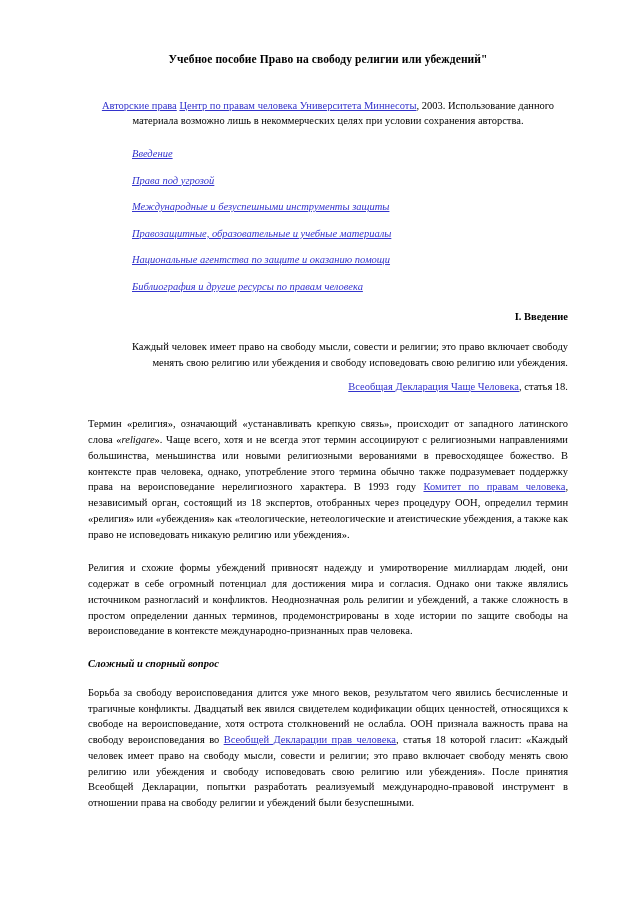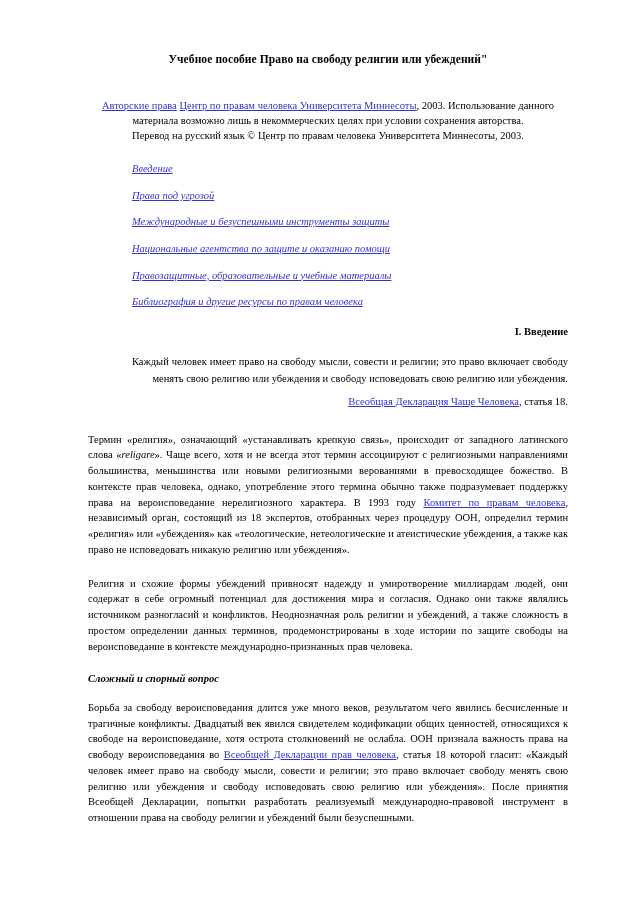--- a/index.html
+++ b/index.html
@@ -99,28 +99,28 @@
     font-style: italic;
   }
 </style>
 </head>
 <body>
 
 <div class="page">
 
   <h1 class="doc-title">Учебное пособие Право на свободу религии или убеждений"</h1>
 
-  <p class="copyright"><a class="lnk" href="#">Авторские права</a> <a class="lnk" href="#">Центр по правам человека Университета Миннесоты</a><span>, 2003. Использование данного материала возможно лишь в некоммерческих целях при условии сохранения авторства.</span><br><span>Перевод на русский язык © Центр по правам человека Университета Миннесоты, 2003.</span></p>
+  <p class="copyright"><a class="lnk" href="#">Авторские права</a> <a class="lnk" href="#">Центр по правам человека Университета Миннесоты</a><span>, 2003. Использование данного материала возможно лишь в некоммерческих целях при условии сохранения авторства.</span><br></p>
 
   <ul class="toc">
     <li><a href="#">Введение</a></li>
     <li><a href="#">Права под угрозой</a></li>
     <li><a href="#">Международные и безуспешными инструменты защиты</a></li>
+    <li><a href="#">Правозащитные, образовательные и учебные материалы</a></li>
     <li><a href="#">Национальные агентства по защите и оказанию помощи</a></li>
-    <li><a href="#">Правозащитные, образовательные и учебные материалы</a></li>
     <li><a href="#">Библиография и другие ресурсы по правам человека</a></li>
   </ul>
 
   <h2 class="section-num">I. Введение</h2>
 
   <blockquote class="quote">Каждый человек имеет право на свободу мысли, совести и религии; это право включает свободу менять свою религию или убеждения и свободу исповедовать свою религию или убеждения.</blockquote>
 
   <p class="quote-source"><a class="lnk" href="#">Всеобщая Декларация Чаще Человека</a><span>, статья 18.</span></p>
 
 

